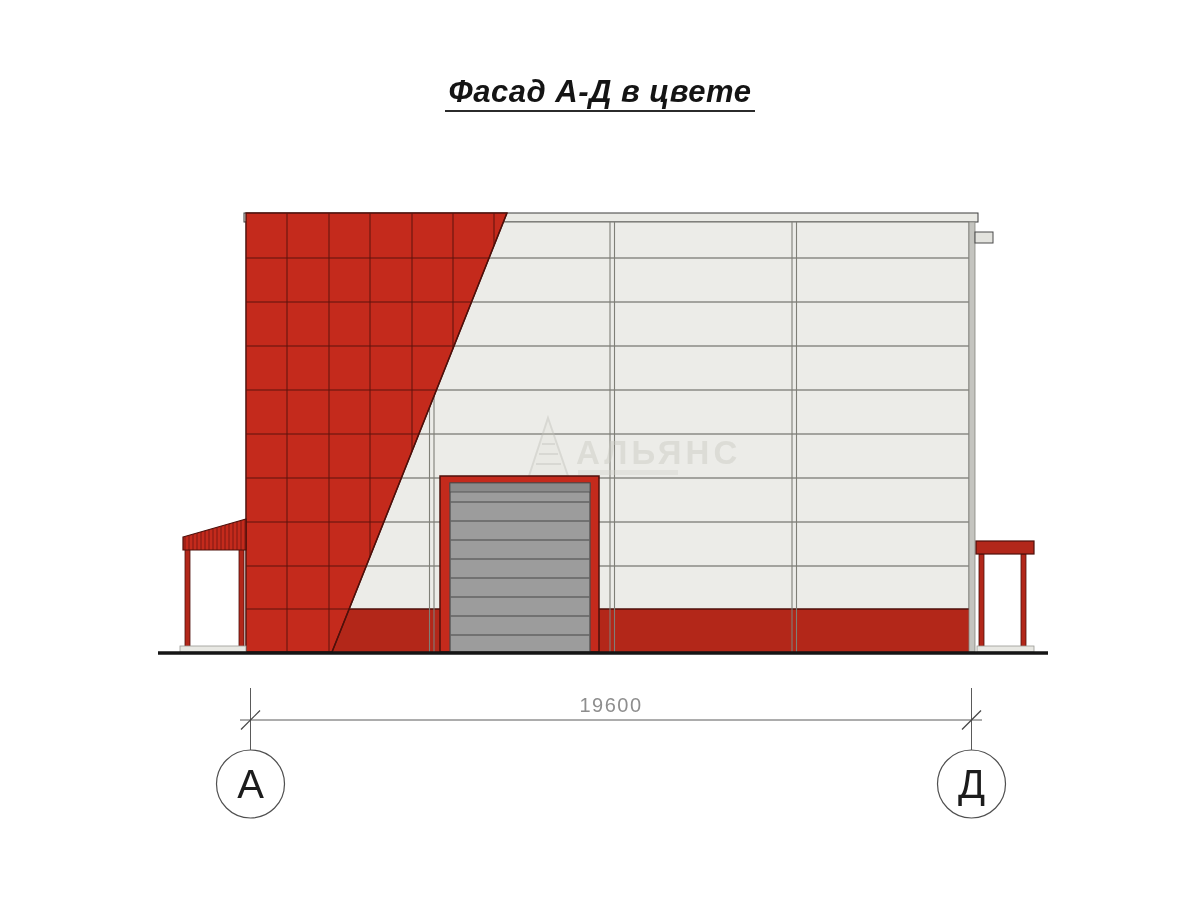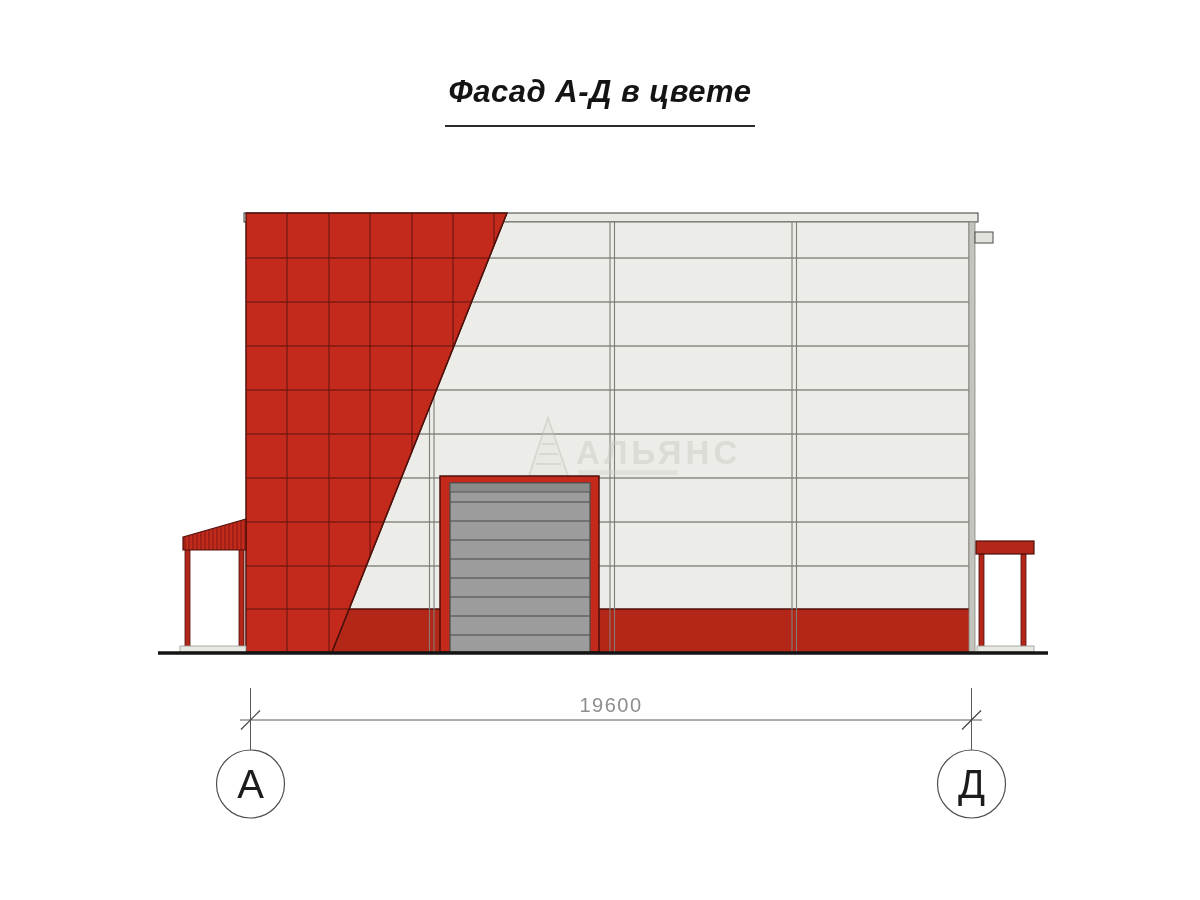--- a/index.html
+++ b/index.html
@@ -7,21 +7,21 @@
     position:relative;width:1200px;height:900px;background:#ffffff;
     font-family:"Liberation Sans", sans-serif;overflow:hidden;
   }
   .title-wrap{
     position:absolute;top:74px;left:0;width:100%;text-align:center;
   }
   .title{
     display:inline-block;
     font-family:"Liberation Sans", sans-serif;
     font-style:italic;font-weight:700;font-size:31px;color:#141414;
-    border-bottom:2.5px solid #2b2b2b;padding:0 4px 15px 4px;
+    border-bottom:2.5px solid #2b2b2b;padding:0 4px 0 4px;
     letter-spacing:0.5px;
   }
   svg{position:absolute;left:0;top:0;}
   svg text{font-family:"Liberation Sans", sans-serif;}
   .dim-text{fill:#8e8e8e;font-size:20px;letter-spacing:1.5px;}
   .axis-letter{fill:#1c1c1c;font-size:40px;}
   .wm-text{fill:#c9c9c1;font-size:33px;font-weight:700;letter-spacing:4px;}
 </style>
 </head>
 <body>

